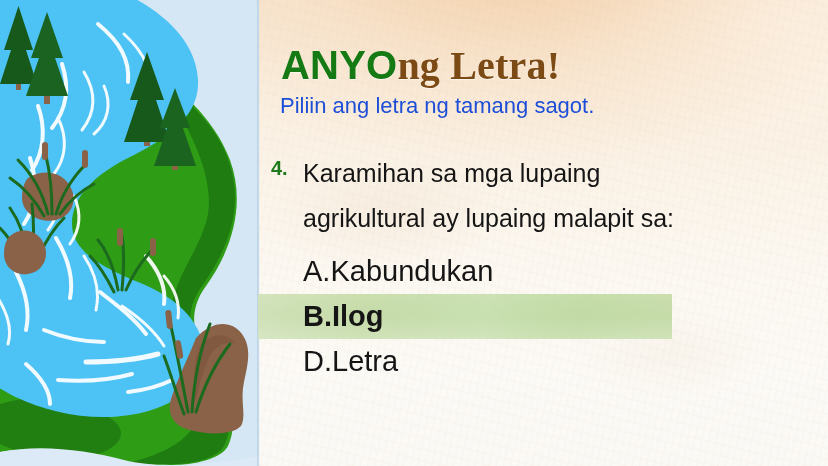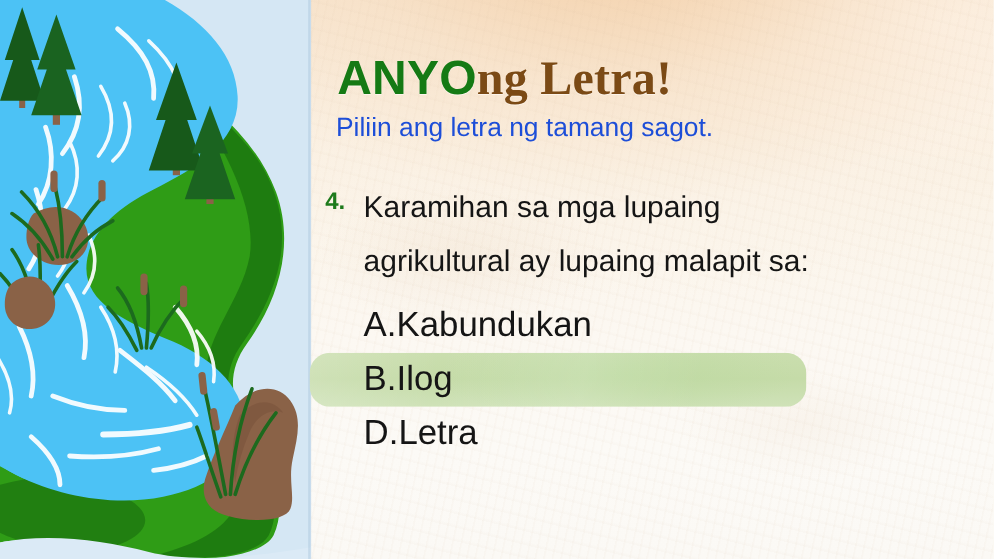--- a/index.html
+++ b/index.html
@@ -76,27 +76,26 @@
   .options{
     position:absolute;left:0;top:249px;width:570px;
   }
   .opt{
     position:relative;height:45px;line-height:45px;
     font-size:29px;color:#151515;
     padding-left:45px;white-space:nowrap;
   }
   .opt .ltr{display:inline-block;min-width:27px;}
   .opt.highlight{
-    font-weight:normal;
+    font-weight:bold;
     background:
       linear-gradient(102deg, rgba(255,255,255,.18) 0%, rgba(255,255,255,0) 26%, rgba(255,255,255,.14) 55%, rgba(255,255,255,0) 78%),
       radial-gradient(50% 120% at 62% 40%, rgba(188,218,160,.75), rgba(199,223,172,0) 72%),
       linear-gradient(to bottom, #cadeae 0%, #c5dba8 48%, #cfe2b8 100%);
     width:369px;
-    border-radius:17px;
   }
 </style>
 </head>
 <body>
 
 <div id="slide">
 
   <div class="bg-paper"></div>
 
   <div class="illus">

